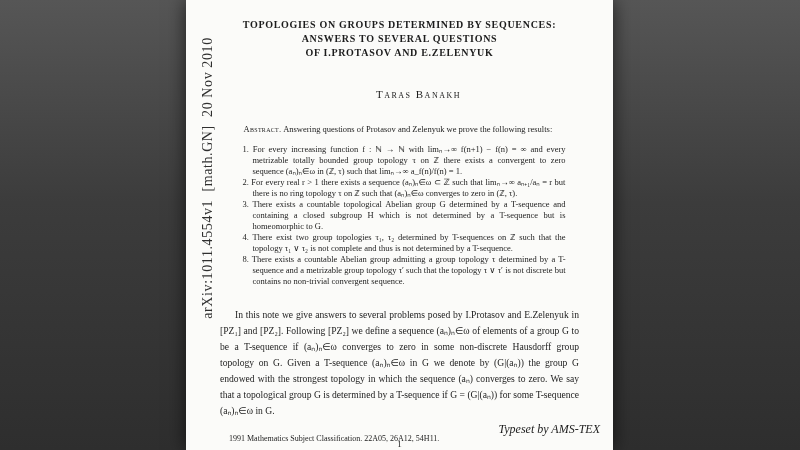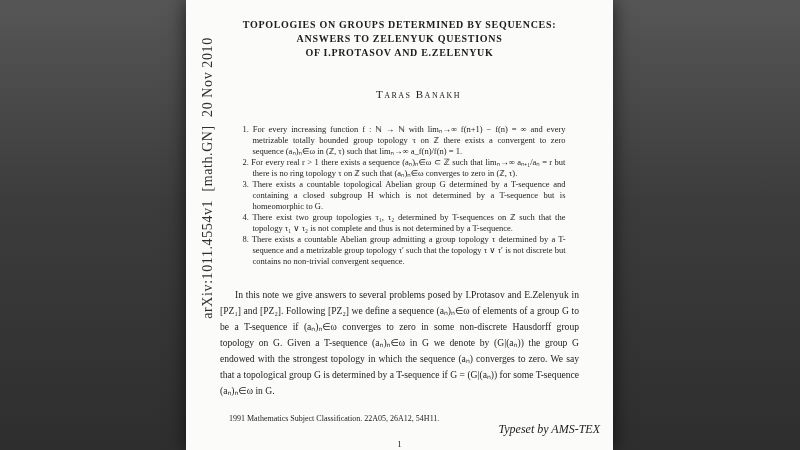--- a/index.html
+++ b/index.html
@@ -29,21 +29,21 @@
   .title { padding-top:18px; text-align:center; font-weight:bold;
            font-size:10px; line-height:14px; letter-spacing:0.7px; }
 
   .author { margin-top:28px; text-align:center; font-variant:small-caps;
             font-size:11px; letter-spacing:1.5px;padding-left:38px; }
 
   .abstract { margin:24px auto 0; width:332px; font-size:8.5px;
               line-height:11px; text-align:justify; }
   .abstract-intro { text-indent:10px; }
   .abstract-label { font-variant:small-caps; letter-spacing:0.3px; }
-  .abstract-items { margin-top:18px; padding-left:6px; }
+  .abstract-items { margin-top:9px; padding-left:6px; }
   .abstract-item { padding-left:13px; text-indent:-10px; }
 
   .body-par { margin:20px 34px 0; font-size:9.6px; line-height:16px;
               text-align:justify; text-indent:15px; }
 
   .footnotes { margin:15px 34px 0; font-size:8px; line-height:10px; }
   .footnote-line { text-indent:9px; }
 
   .typeset { position:absolute; right:13px; bottom:13px;
              font-size:12px; font-style:italic; }
@@ -54,27 +54,30 @@
 </head>
 <body>
 
 <div class="screen">
   <div class="page">
 
     <div class="arxiv-stamp">arXiv:1011.4554v1  [math.GN]  20 Nov 2010</div>
 
     <div class="title">
       <div>TOPOLOGIES ON GROUPS DETERMINED BY SEQUENCES:</div>
-      <div>ANSWERS TO ZELENYUK QUESTIONS</div>
+      <div>ANSWERS TO SEVERAL QUESTIONS</div>
       <div>OF I.PROTASOV AND E.ZELENYUK</div>
     </div>
 
     <div class="author">Taras Banakh</div>
 
     <div class="abstract">
+      <div class="abstract-intro">
+        <span class="abstract-label">Abstract.</span><span> Answering questions of Protasov and Zelenyuk we prove the following results:</span>
+      </div>
       <div class="abstract-items">
         <div class="abstract-item">1. For every increasing function f : ℕ → ℕ with limₙ→∞ f(n+1) − f(n) = ∞ and every metrizable totally bounded group topology τ on ℤ there exists a convergent to zero sequence (aₙ)ₙ∈ω in (ℤ, τ) such that limₙ→∞ a_f(n)/f(n) = 1.</div>
         <div class="abstract-item">2. For every real r &gt; 1 there exists a sequence (aₙ)ₙ∈ω ⊂ ℤ such that limₙ→∞ aₙ₊₁/aₙ = r but there is no ring topology τ on ℤ such that (aₙ)ₙ∈ω converges to zero in (ℤ, τ).</div>
         <div class="abstract-item">3. There exists a countable topological Abelian group G determined by a T-sequence and containing a closed subgroup H which is not determined by a T-sequence but is homeomorphic to G.</div>
         <div class="abstract-item">4. There exist two group topologies τ₁, τ₂ determined by T-sequences on ℤ such that the topology τ₁ ∨ τ₂ is not complete and thus is not determined by a T-sequence.</div>
         <div class="abstract-item">8. There exists a countable Abelian group admitting a group topology τ determined by a T-sequence and a metrizable group topology τ′ such that the topology τ ∨ τ′ is not discrete but contains no non-trivial convergent sequence.</div>
       </div>
     </div>
 
     <div class="body-par">In this note we give answers to several problems posed by I.Protasov and E.Zelenyuk in [PZ₁] and [PZ₂]. Following [PZ₂] we define a sequence (aₙ)ₙ∈ω of elements of a group G to be a T-sequence if (aₙ)ₙ∈ω converges to zero in some non-discrete Hausdorff group topology on G. Given a T-sequence (aₙ)ₙ∈ω in G we denote by (G|(aₙ)) the group G endowed with the strongest topology in which the sequence (aₙ) converges to zero. We say that a topological group G is determined by a T-sequence if G = (G|(aₙ)) for some T-sequence (aₙ)ₙ∈ω in G.</div>

